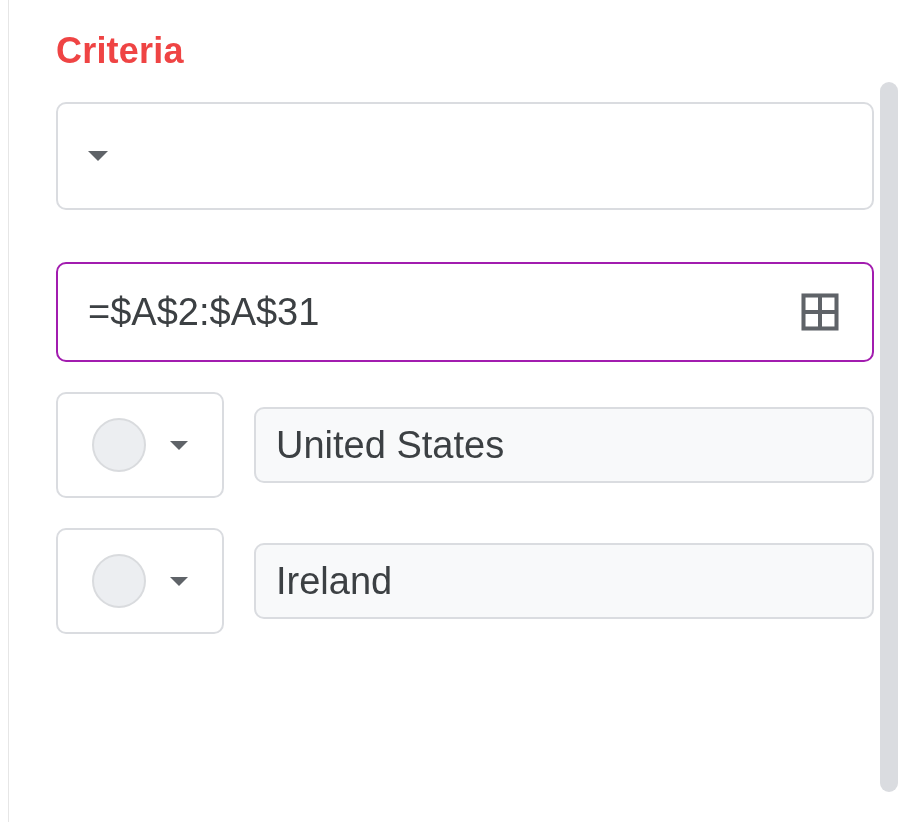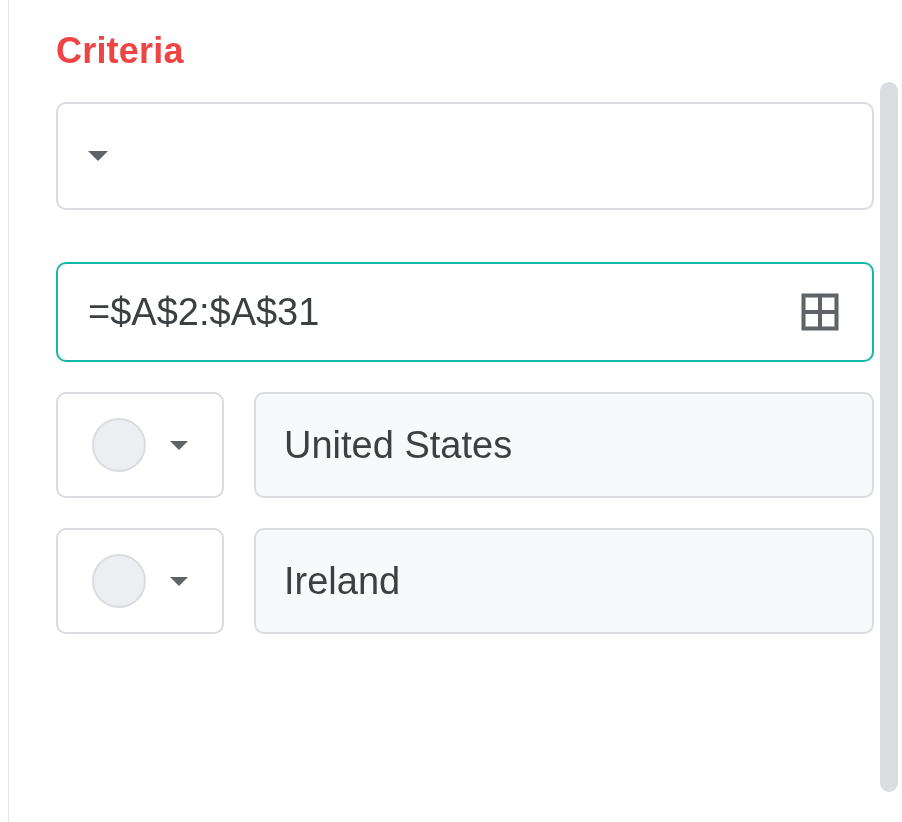--- a/index.html
+++ b/index.html
@@ -66,21 +66,21 @@
   }
   .caret-down {
     width: 0;
     height: 0;
     border-left: 10px solid transparent;
     border-right: 10px solid transparent;
     border-top: 10px solid #5f6368;
   }
   .range-box {
     height: 100px;
-    border: 2px solid #14b8a6;
+    border: 2px solid #a21caf;
     border-radius: 10px;
     display: flex;
     align-items: center;
     justify-content: space-between;
     padding: 0 30px 0 28px;
     background: #ffffff;
     margin-bottom: 30px;
   }
   .range-input {
     flex: 1;
@@ -119,27 +119,27 @@
   }
   .chip-caret {
     width: 0;
     height: 0;
     border-left: 9px solid transparent;
     border-right: 9px solid transparent;
     border-top: 9px solid #5f6368;
   }
   .value-box {
     flex: 1;
-    height: 106px;
+    height: 76px;
     border: 2px solid #dadce0;
     border-radius: 10px;
     background: #f8f9fa;
     display: flex;
     align-items: center;
-    padding: 0 28px;
+    padding: 0 20px;
   }
   .value-text {
     font-size: 38px;
     color: #3c4043;
   }
 </style>
 </head>
 <body>
 
 <div class="viewport">

